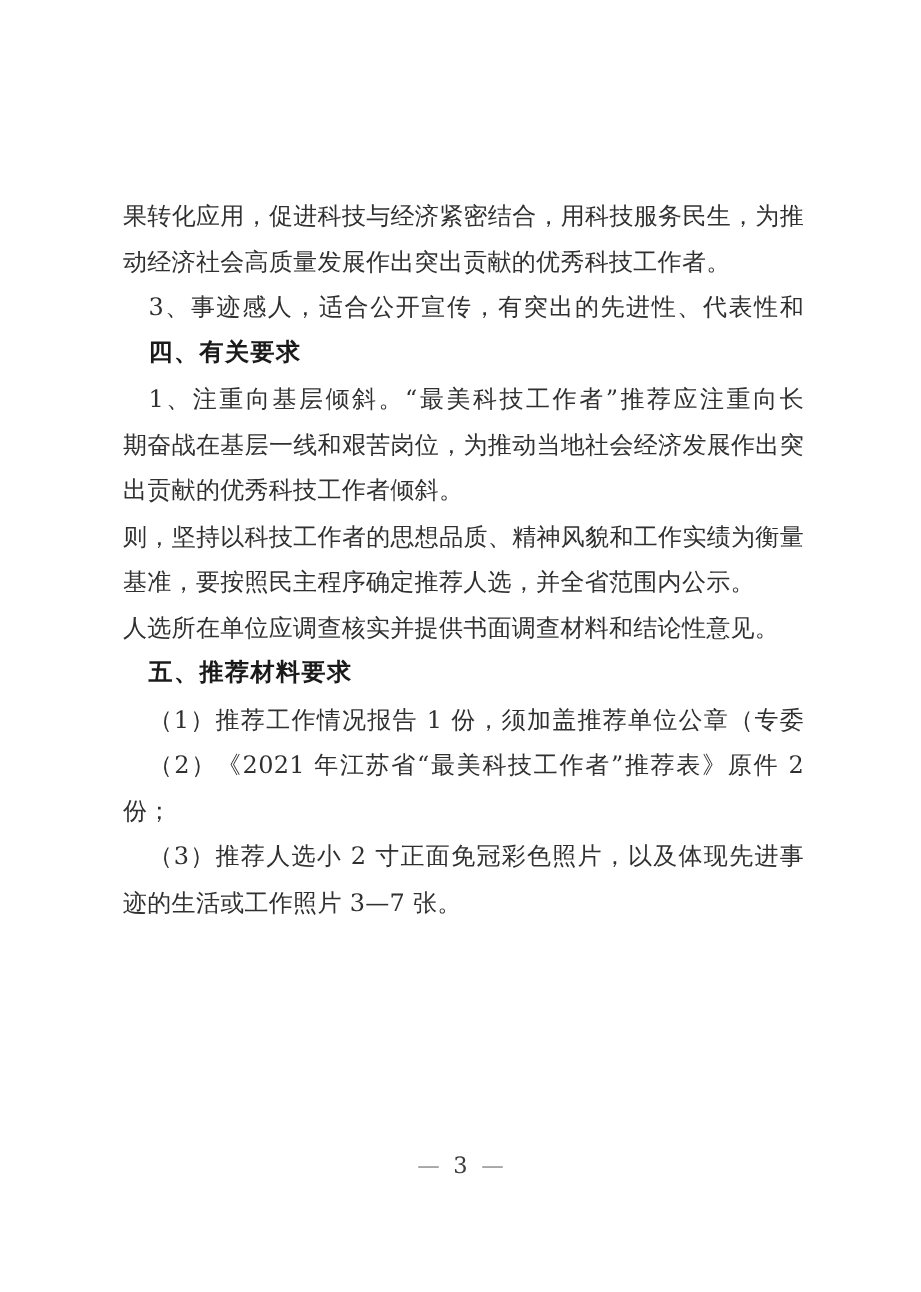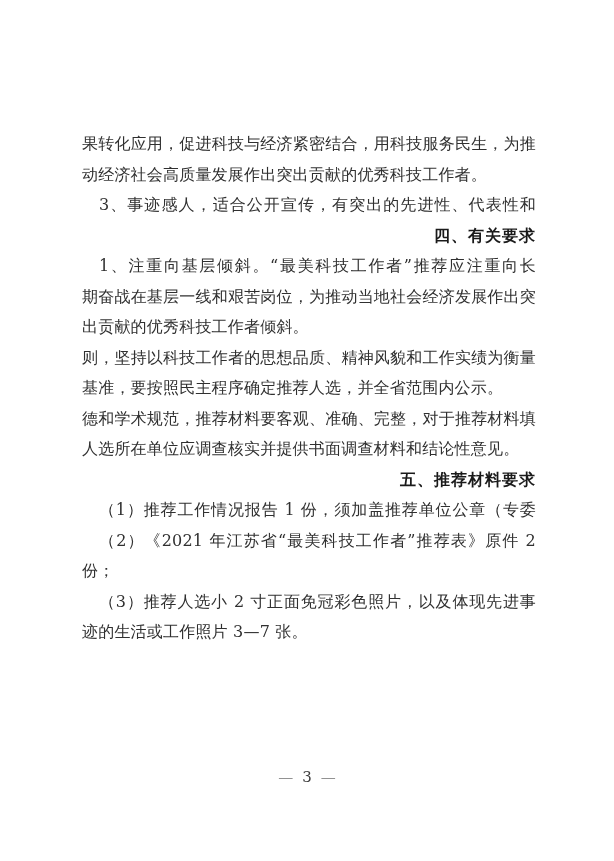--- a/index.html
+++ b/index.html
@@ -37,21 +37,20 @@
     text-justify: inter-character;
   }
   .line.heading {
     font-weight: bold;
     color: #1a1a1a;
     letter-spacing: 1px;
     font-family: "Liberation Sans", "DejaVu Sans", sans-serif;
   }
   .line.ind {
     text-indent: 17px;
-    text-align: right;
   }
   .page-footer {
     position: absolute;
     left: 0;
     top: 766px;
     width: 614px;
     text-align: center;
     font-size: 15px;
     line-height: 22px;
     font-family: "DejaVu Serif", "Liberation Serif", serif;
@@ -71,21 +70,20 @@
 <div class="doc-body">
     <div class="line fill">果转化应用，促进科技与经济紧密结合，用科技服务民生，为推</div>
     <div class="line">动经济社会高质量发展作出突出贡献的优秀科技工作者。</div>
     <div class="line fill ind">3、事迹感人，适合公开宣传，有突出的先进性、代表性和</div>
     <div class="line heading ind">四、有关要求</div>
     <div class="line fill ind">1、注重向基层倾斜。“最美科技工作者”推荐应注重向长</div>
     <div class="line fill">期奋战在基层一线和艰苦岗位，为推动当地社会经济发展作出突</div>
     <div class="line">出贡献的优秀科技工作者倾斜。</div>
     <div class="line fill">则，坚持以科技工作者的思想品质、精神风貌和工作实绩为衡量</div>
     <div class="line">基准，要按照民主程序确定推荐人选，并全省范围内公示。</div>
-    <div class="line fill">德和学术规范，推荐材料要客观、准确、完整，对于推荐材料填</div>
     <div class="line">人选所在单位应调查核实并提供书面调查材料和结论性意见。</div>
     <div class="line heading ind">五、推荐材料要求</div>
     <div class="line fill ind">（1）推荐工作情况报告 1 份，须加盖推荐单位公章（专委</div>
     <div class="line fill ind">（2）《2021 年江苏省“最美科技工作者”推荐表》原件 2</div>
     <div class="line">份；</div>
     <div class="line fill ind">（3）推荐人选小 2 寸正面免冠彩色照片，以及体现先进事</div>
     <div class="line">迹的生活或工作照片 3—7 张。</div>
   </div>
 
 <div class="page-footer">

